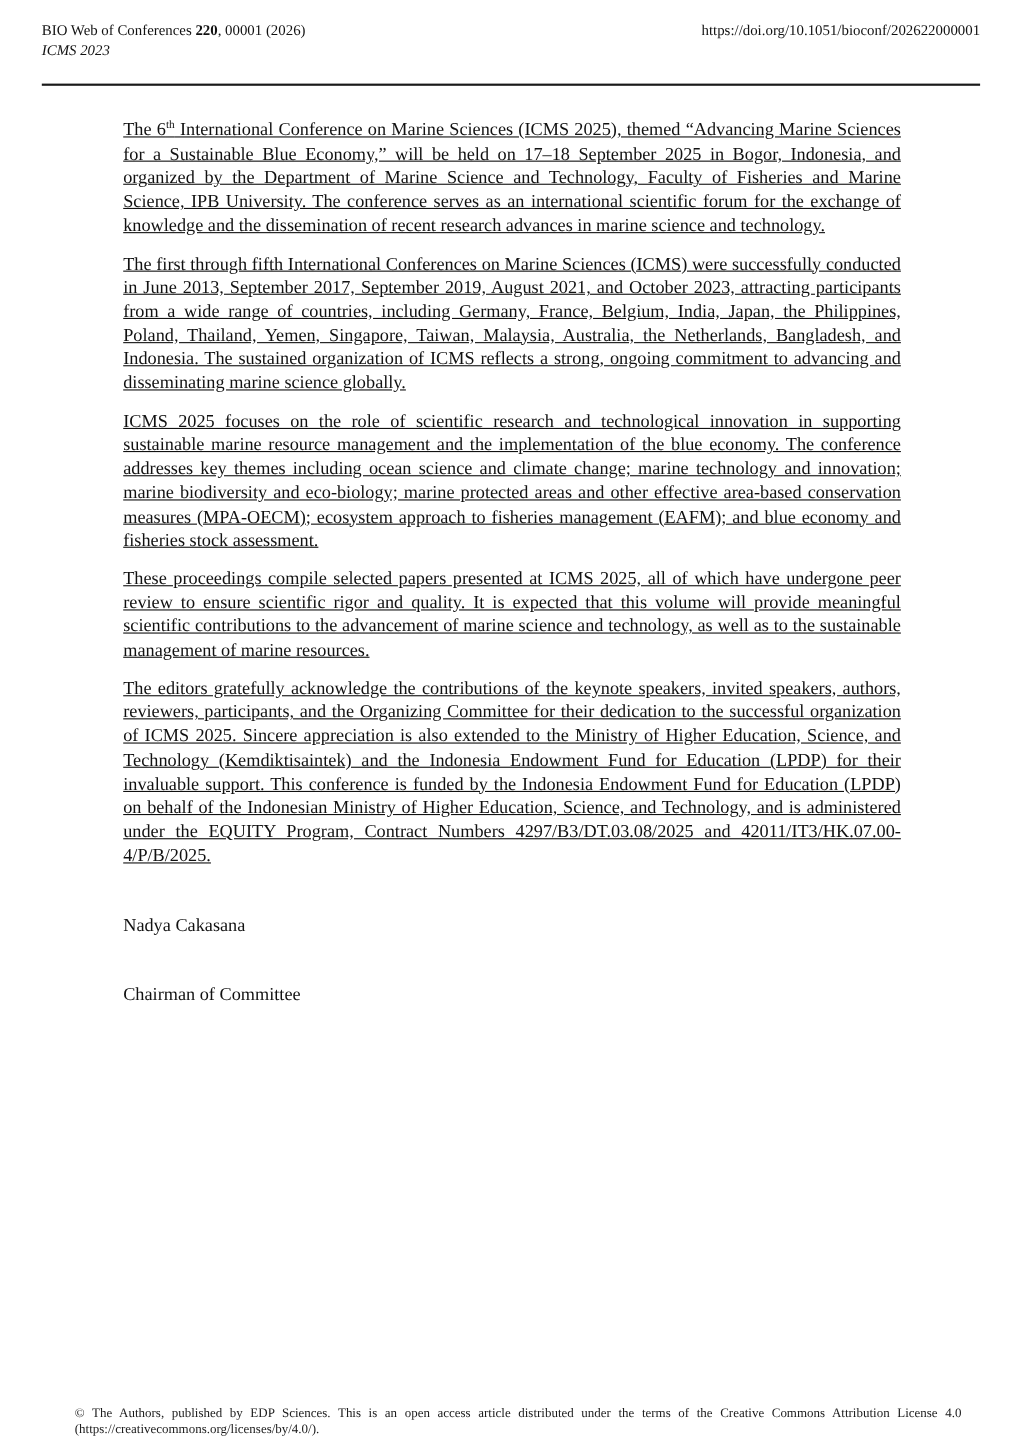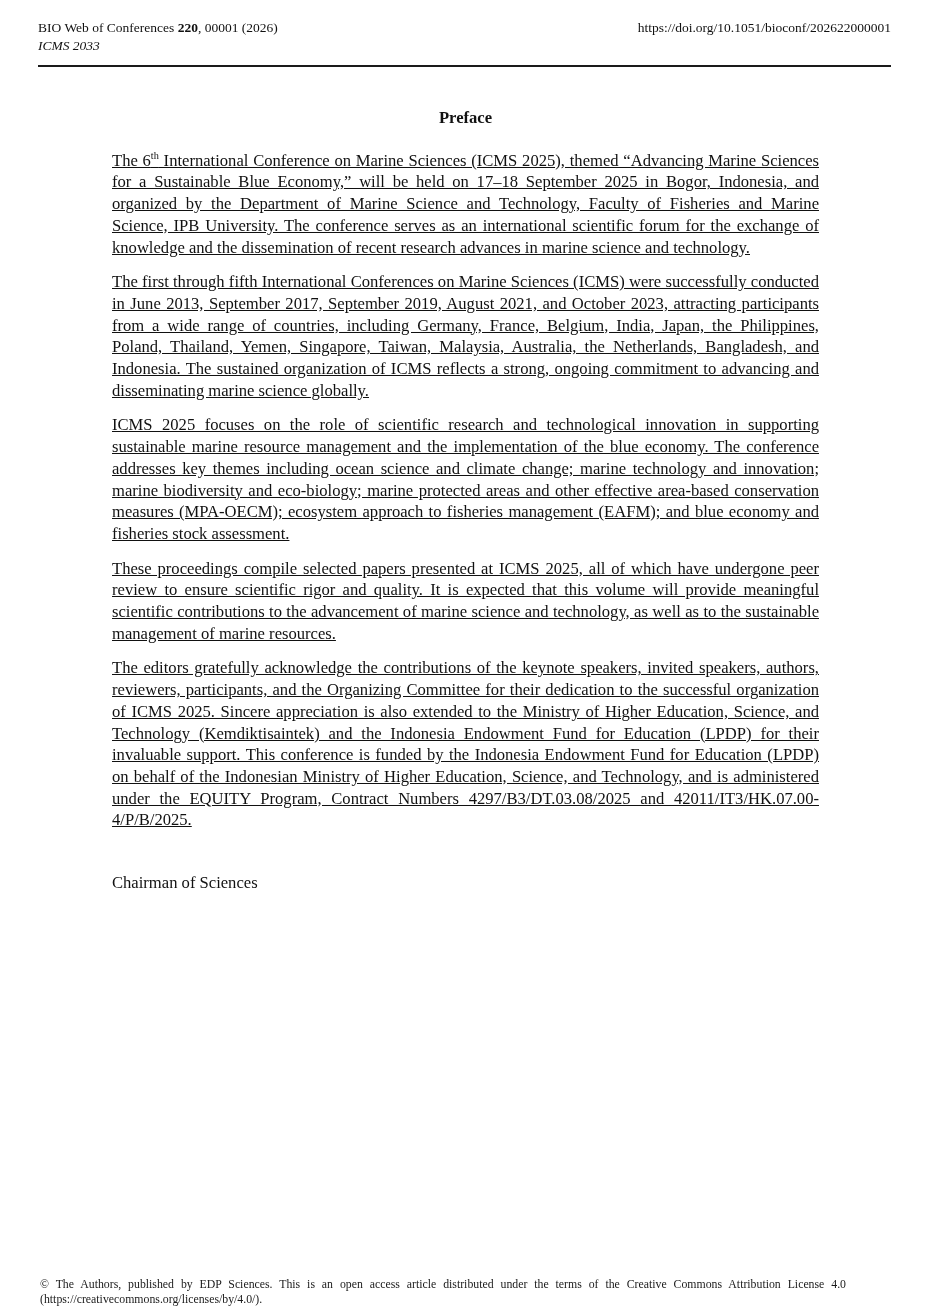--- a/index.html
+++ b/index.html
@@ -14,21 +14,21 @@
   }
   .page-header {
     position: absolute;
     top: 19px;
     left: 38px;
     width: 853px;
     display: flex;
     justify-content: space-between;
     align-items: flex-start;
     border-bottom: 2px solid #1a1a1a;
-    padding-bottom: 10px;
+    padding-bottom: 21px;
     font-size: 13.5px;
     line-height: 18px;
   }
   .journal-volume { font-weight: bold; }
   .conf-line { font-style: italic; }
   .doi { }
   .content {
     position: absolute;
     top: 107px;
     left: 112px;
@@ -49,49 +49,49 @@
   }
   sup {
     font-size: 0.62em;
     vertical-align: super;
     line-height: 0;
   }
   .sig-name { margin-top: 42px; }
   .sig-role { margin-top: 41px; }
   .license-footer {
     position: absolute;
-    left: 40px;
+    left: 68px;
     top: 1277px;
     width: 806px;
     font-size: 11.8px;
     line-height: 14.8px;
     text-align: justify;
     color: #1a1a1a;
   }
 </style>
 </head>
 <body>
 
 <div class="page-header">
   <div class="header-left">
     <div class="journal-line"><span>BIO Web of Conferences </span><span class="journal-volume">220</span><span>, 00001 (2026)</span></div>
-    <div class="conf-line">ICMS 2033</div>
+    <div class="conf-line">ICMS 2023</div>
   </div>
   <div class="doi">https://doi.org/10.1051/bioconf/202622000001</div>
 </div>
 
 <div class="content">
-  <div class="doc-title">Preface</div>
 
   <p class="body-para"><span>The 6</span><sup>th</sup><span> International Conference on Marine Sciences (ICMS 2025), themed “Advancing Marine Sciences for a Sustainable Blue Economy,” will be held on 17–18 September 2025 in Bogor, Indonesia, and organized by the Department of Marine Science and Technology, Faculty of Fisheries and Marine Science, IPB University. The conference serves as an international scientific forum for the exchange of knowledge and the dissemination of recent research advances in marine science and technology.</span></p>
 
   <p class="body-para">The first through fifth International Conferences on Marine Sciences (ICMS) were successfully conducted in June 2013, September 2017, September 2019, August 2021, and October 2023, attracting participants from a wide range of countries, including Germany, France, Belgium, India, Japan, the Philippines, Poland, Thailand, Yemen, Singapore, Taiwan, Malaysia, Australia, the Netherlands, Bangladesh, and Indonesia. The sustained organization of ICMS reflects a strong, ongoing commitment to advancing and disseminating marine science globally.</p>
 
   <p class="body-para">ICMS 2025 focuses on the role of scientific research and technological innovation in supporting sustainable marine resource management and the implementation of the blue economy. The conference addresses key themes including ocean science and climate change; marine technology and innovation; marine biodiversity and eco-biology; marine protected areas and other effective area-based conservation measures (MPA-OECM); ecosystem approach to fisheries management (EAFM); and blue economy and fisheries stock assessment.</p>
 
   <p class="body-para">These proceedings compile selected papers presented at ICMS 2025, all of which have undergone peer review to ensure scientific rigor and quality. It is expected that this volume will provide meaningful scientific contributions to the advancement of marine science and technology, as well as to the sustainable management of marine resources.</p>
 
   <p class="body-para">The editors gratefully acknowledge the contributions of the keynote speakers, invited speakers, authors, reviewers, participants, and the Organizing Committee for their dedication to the successful organization of ICMS 2025. Sincere appreciation is also extended to the Ministry of Higher Education, Science, and Technology (Kemdiktisaintek) and the Indonesia Endowment Fund for Education (LPDP) for their invaluable support. This conference is funded by the Indonesia Endowment Fund for Education (LPDP) on behalf of the Indonesian Ministry of Higher Education, Science, and Technology, and is administered under the EQUITY Program, Contract Numbers 4297/B3/DT.03.08/2025 and 42011/IT3/HK.07.00-4/P/B/2025.</p>
 
-  <p class="sig-role">Chairman of Sciences</p>
+  <p class="sig-name">Nadya Cakasana</p>
+  <p class="sig-role">Chairman of Committee</p>
 </div>
 
 <div class="license-footer">© The Authors, published by EDP Sciences. This is an open access article distributed under the terms of the Creative Commons Attribution License 4.0 (https://creativecommons.org/licenses/by/4.0/).</div>
 
 </body></html>

